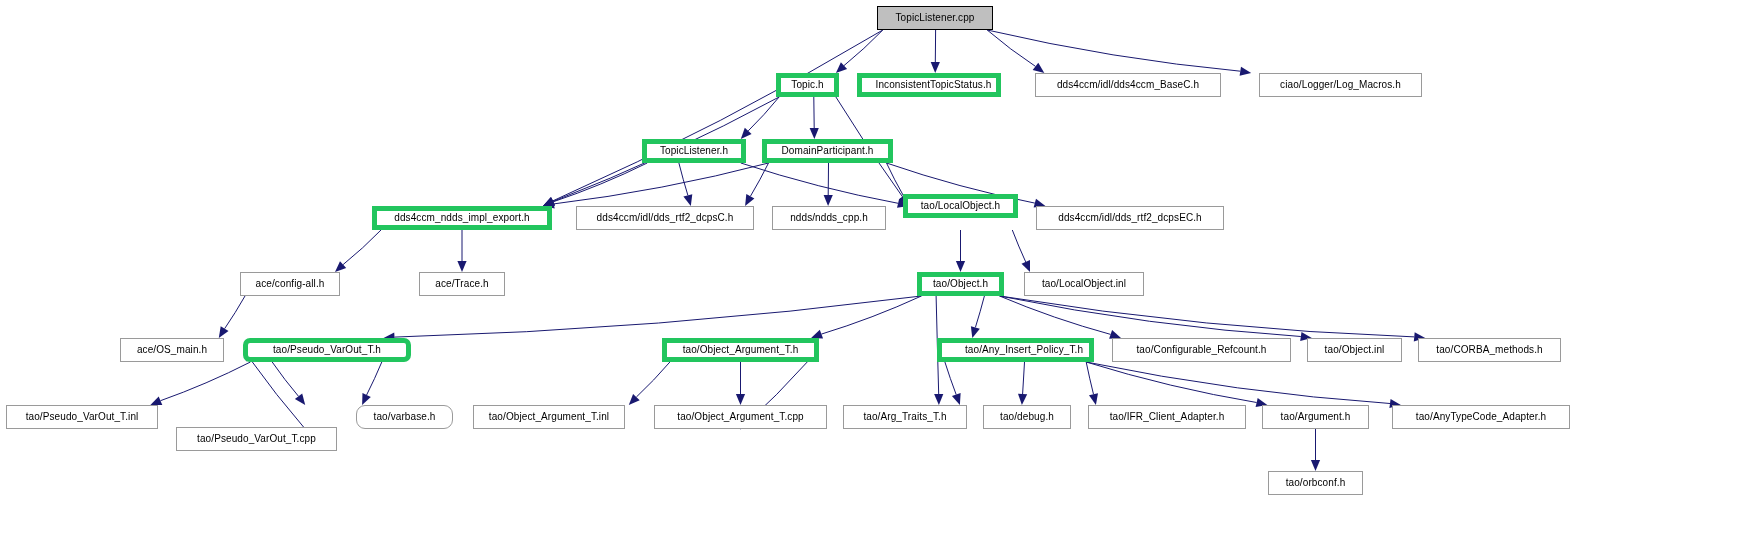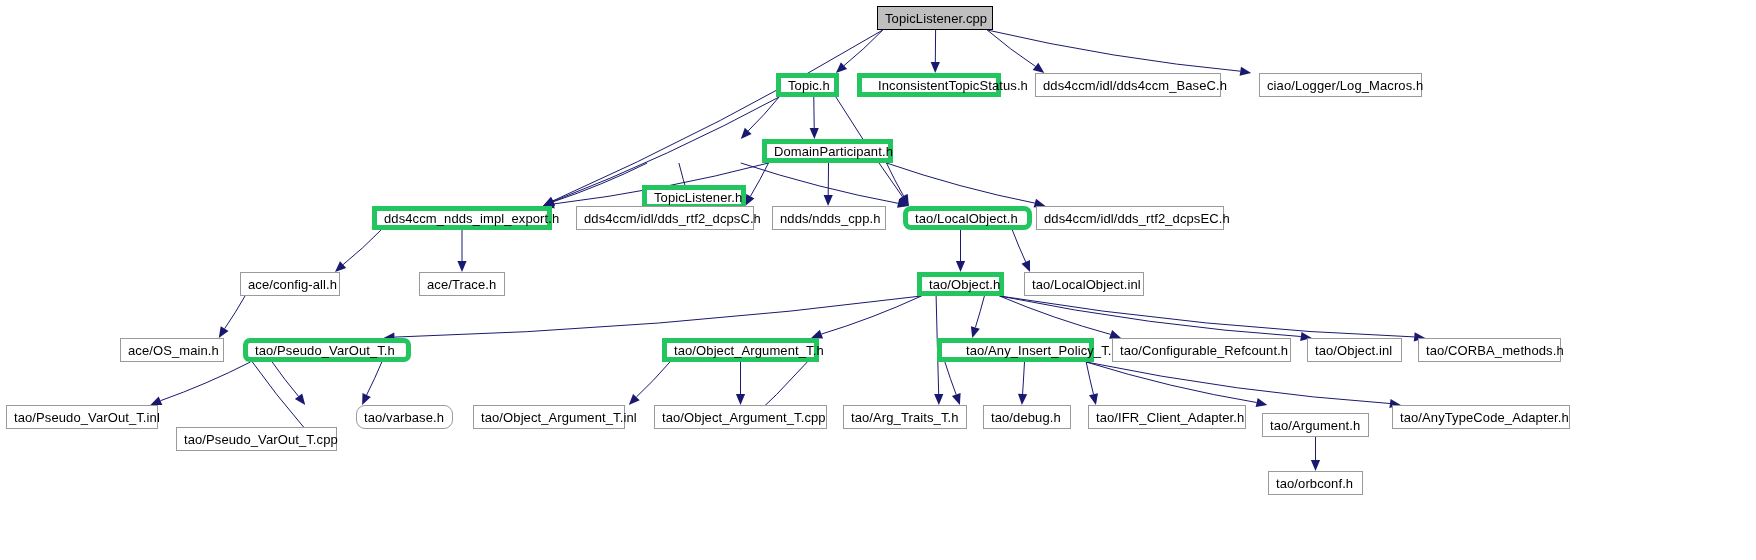--- a/index.html
+++ b/index.html
@@ -22,26 +22,26 @@
     top: 0;
     width: 1756px;
     height: 560px;
     pointer-events: none;
   }
   .node {
     position: absolute;
     box-sizing: border-box;
     display: flex;
     align-items: center;
-    justify-content: flex-start;
+    justify-content: center;
     height: 24px;
     border: 1px solid #9a9a9a;
     background: #ffffff;
     color: #000000;
-    font-size: 13px;
+    font-size: 10px;
     line-height: 1;
     white-space: nowrap;
     padding: 0 7px;
     letter-spacing: 0.1px;
   }
   .node.strong {
     border: 5px solid #22c55e;
   }
   .node.root {
     border: 1px solid #000000;
@@ -151,36 +151,36 @@
       </div>
       <div class="node strong" style="left: 857px; top: 73px; width: 144px; padding-left: 16px;">
         <span>InconsistentTopicStatus.h</span>
       </div>
       <div class="node weak" style="left: 1035px; top: 73px; width: 186px;">
         <span>dds4ccm/idl/dds4ccm_BaseC.h</span>
       </div>
       <div class="node weak" style="left: 1243px; top: 73px; width: 163px; margin-left: 16px;">
         <span>ciao/Logger/Log_Macros.h</span>
       </div>
-      <div class="node strong" style="left: 642px; top: 139px; width: 104px; margin-top: 46px;">
+      <div class="node strong" style="left: 642px; top: 139px; width: 104px;">
         <span>TopicListener.h</span>
       </div>
       <div class="node strong" style="left: 762px; top: 139px; width: 131px;">
         <span>DomainParticipant.h</span>
       </div>
       <div class="node strong" style="left: 372px; top: 206px; width: 180px;">
         <span>dds4ccm_ndds_impl_export.h</span>
       </div>
       <div class="node weak" style="left: 576px; top: 206px; width: 178px;">
         <span>dds4ccm/idl/dds_rtf2_dcpsC.h</span>
       </div>
       <div class="node weak" style="left: 772px; top: 206px; width: 114px;">
         <span>ndds/ndds_cpp.h</span>
       </div>
-      <div class="node strong" style="left: 903px; top: 206px; width: 129px; border-radius: 8px;">
+      <div class="node strong" style="left: 903px; top: 194px; width: 115px;">
         <span>tao/LocalObject.h</span>
       </div>
       <div class="node weak" style="left: 1036px; top: 206px; width: 188px;">
         <span>dds4ccm/idl/dds_rtf2_dcpsEC.h</span>
       </div>
       <div class="node weak" style="left: 240px; top: 272px; width: 100px;">
         <span>ace/config-all.h</span>
       </div>
       <div class="node weak" style="left: 419px; top: 272px; width: 86px;">
         <span>ace/Trace.h</span>
@@ -229,21 +229,21 @@
       </div>
       <div class="node weak" style="left: 843px; top: 405px; width: 124px;">
         <span>tao/Arg_Traits_T.h</span>
       </div>
       <div class="node weak" style="left: 983px; top: 405px; width: 88px;">
         <span>tao/debug.h</span>
       </div>
       <div class="node weak" style="left: 1088px; top: 405px; width: 158px;">
         <span>tao/IFR_Client_Adapter.h</span>
       </div>
-      <div class="node weak" style="left: 1262px; top: 405px; width: 107px; margin-top: 8px;">
+      <div class="node weak" style="left: 1262px; top: 405px; width: 107px;">
         <span>tao/Argument.h</span>
       </div>
       <div class="node weak" style="left: 1392px; top: 405px; width: 178px;">
         <span>tao/AnyTypeCode_Adapter.h</span>
       </div>
       <div class="node weak" style="left: 1268px; top: 471px; width: 95px;">
         <span>tao/orbconf.h</span>
       </div>
     </div>
 </div>

